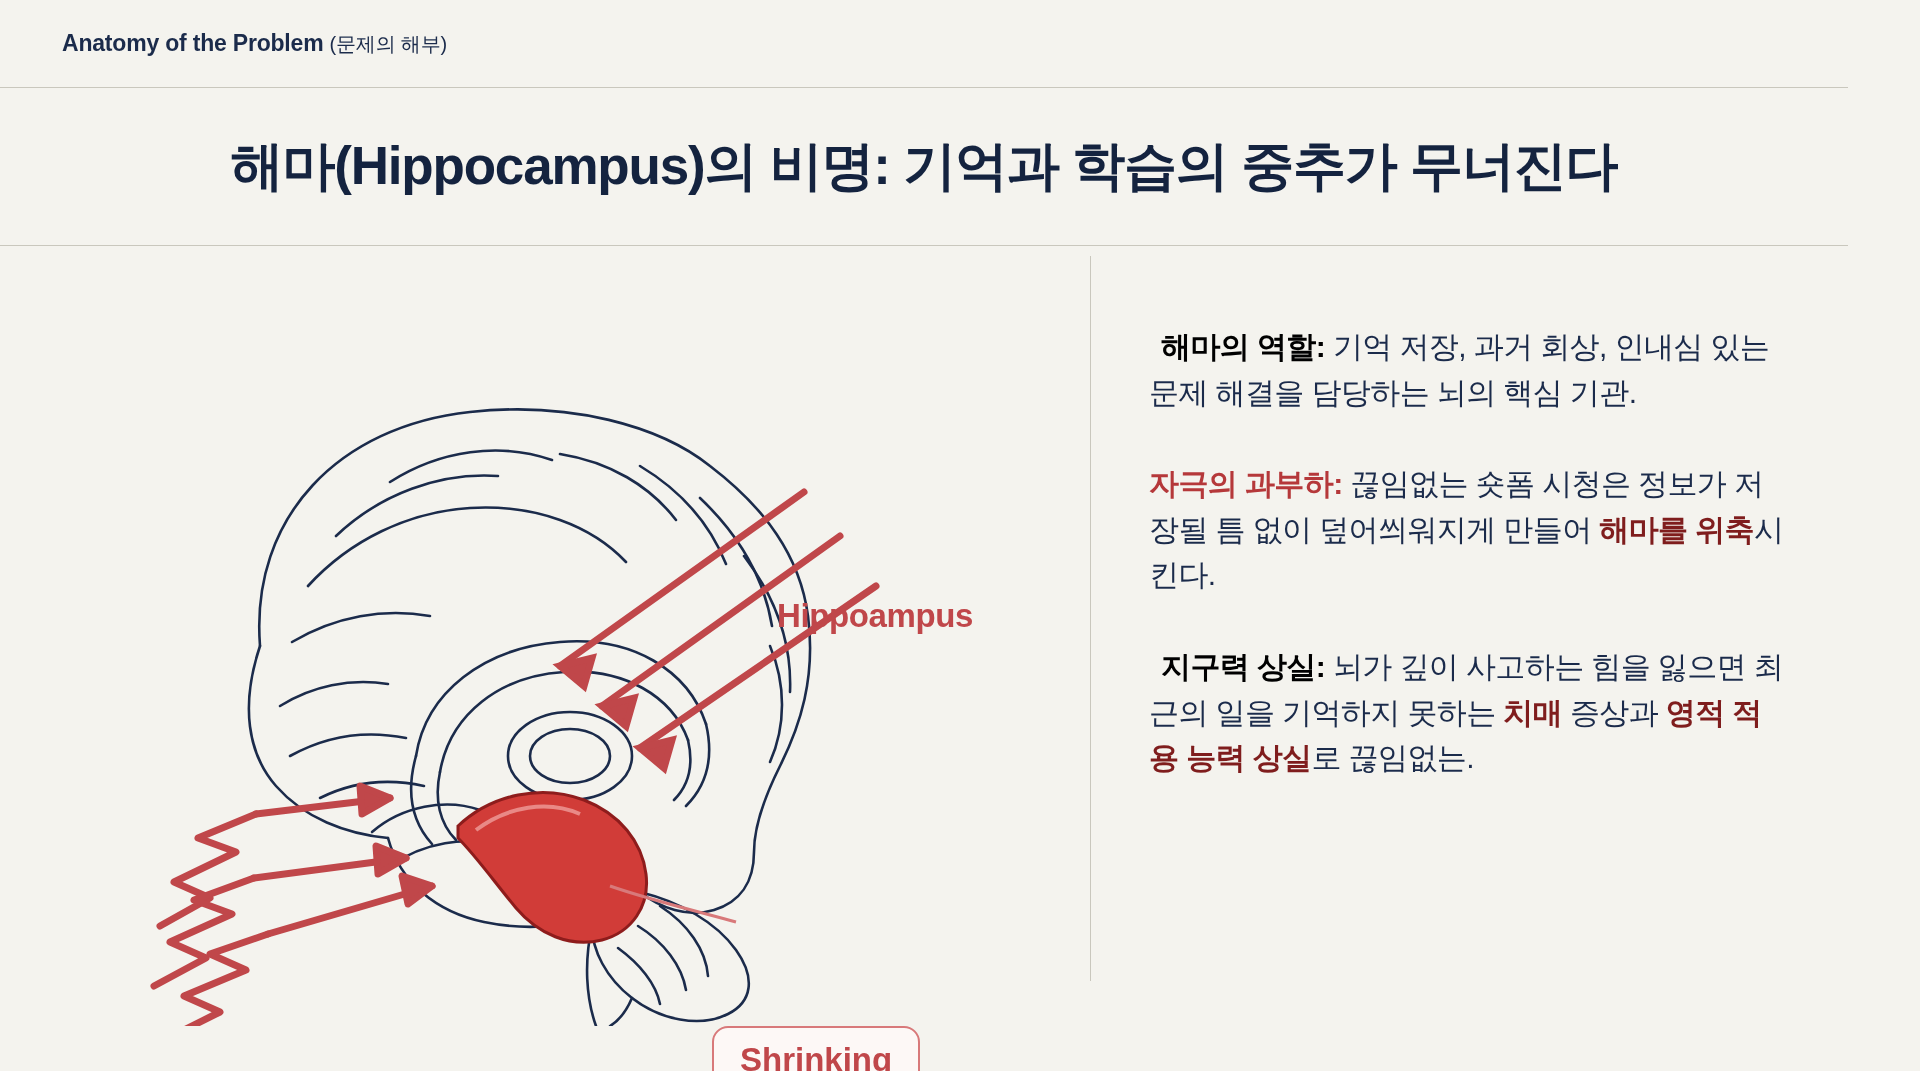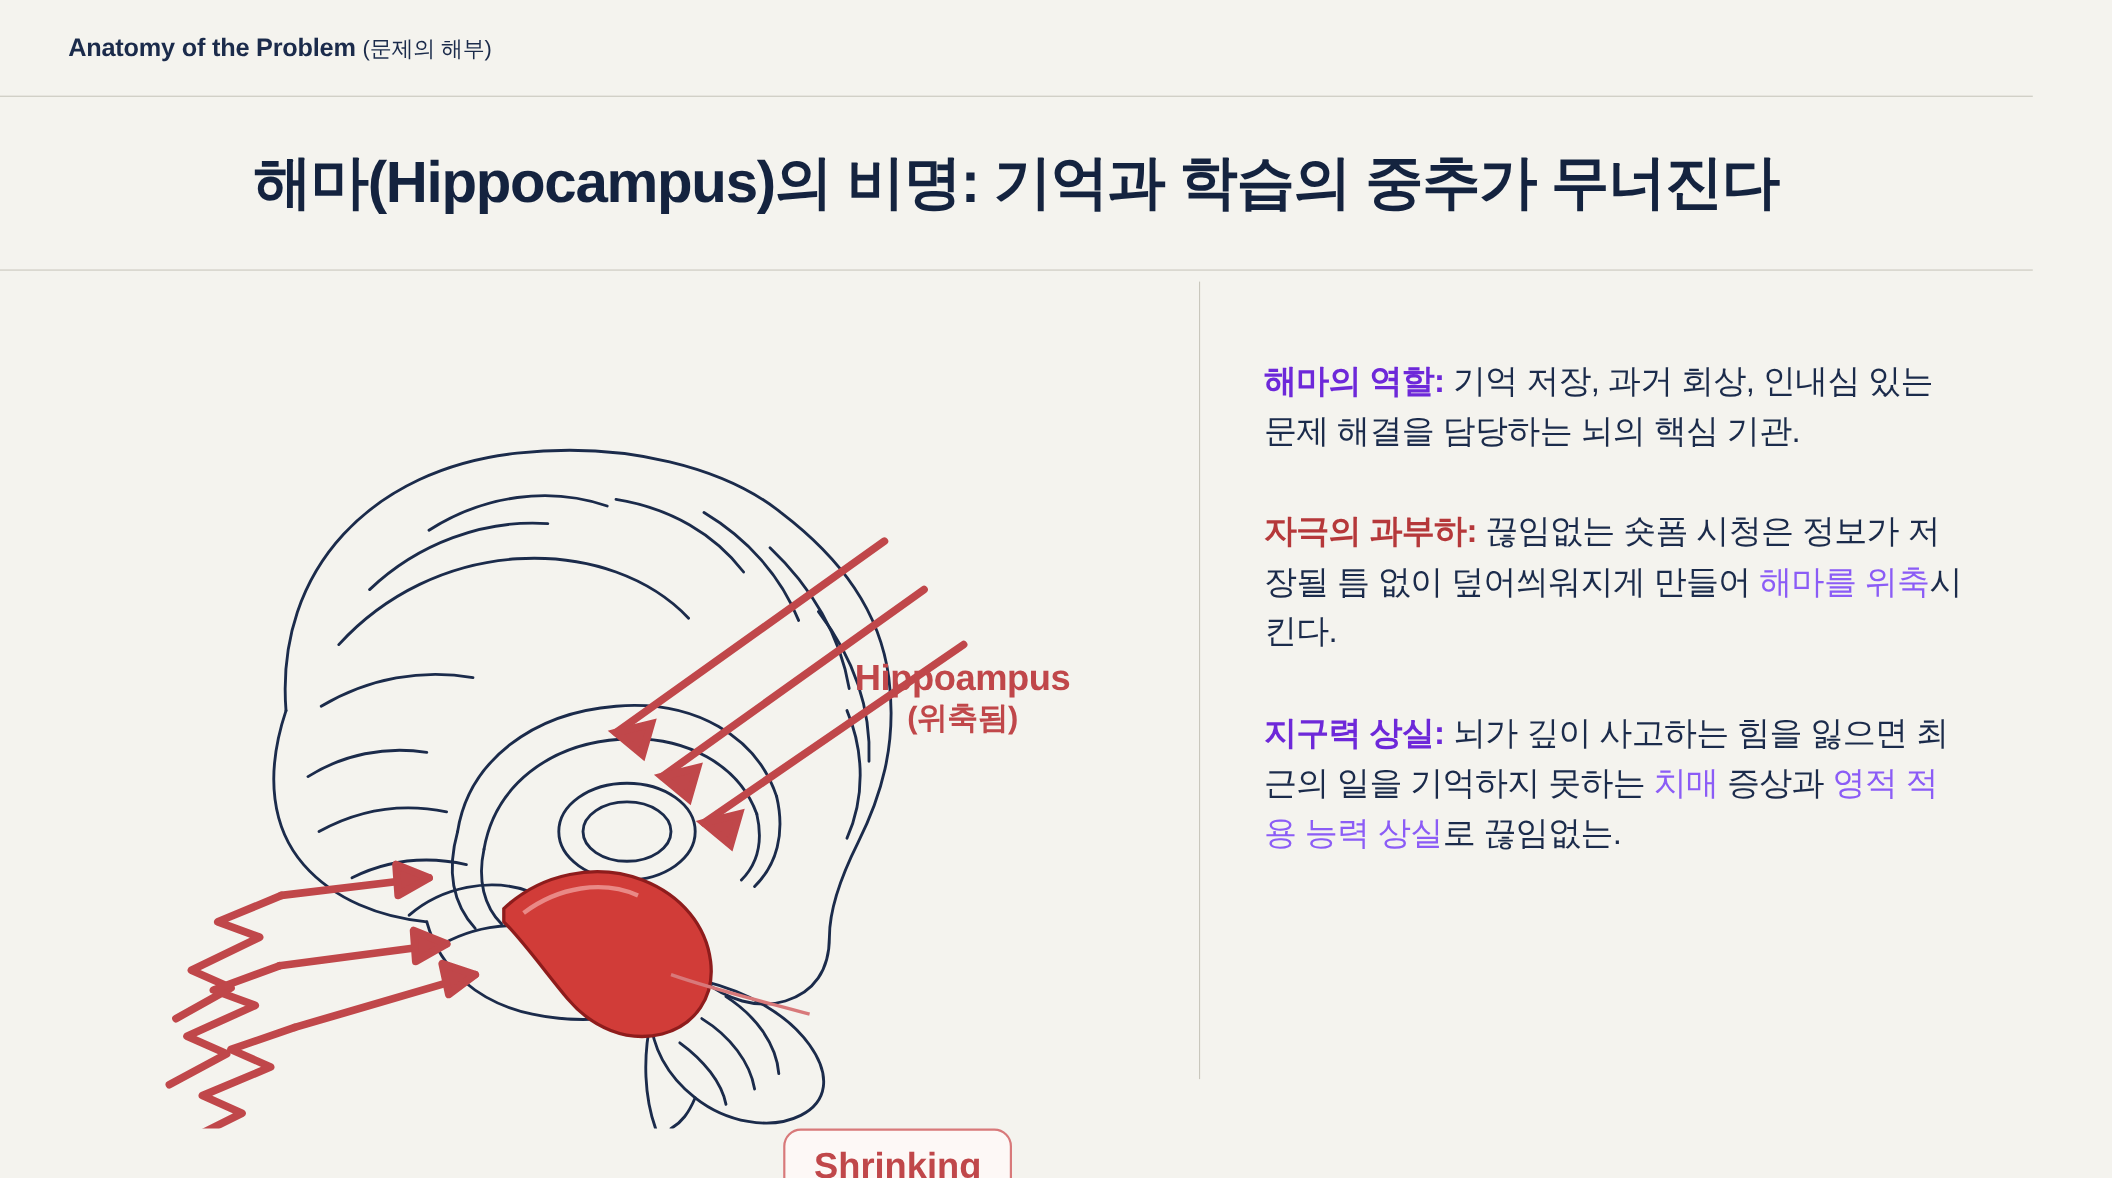--- a/index.html
+++ b/index.html
@@ -81,23 +81,23 @@
   
   .para {
     font-size: 30px;
     line-height: 1.52;
     color: #1b2b4b;
     margin: 0 0 46px 0;
     letter-spacing: -0.6px;
     max-width: 700px;
   }
   .para:last-child { margin-bottom: 0; }
-  .lead-navy { font-weight: bold; color: #6d28d9; }
+  .lead-navy { font-weight: bold; color: #000000; margin-left: 12px; }
   .lead-red { font-weight: bold; color: #b5383a; text-align: right; }
-  .hl-green { color: #8b5cf6; font-weight: normal; }
+  .hl-green { color: #7f1d1d; font-weight: bold; }
 
   
   .brain-wrap {
     position: absolute;
     left: 0; top: 0;
     width: 1090px; height: 100%;
   }
   .brain-svg { position: absolute; left: 140px; top: 40px; }
 
   
@@ -221,21 +221,20 @@
             <polyline points="28,752 80,726 44,710 106,684 70,668 128,648" fill="none"></polyline>
             <line x1="128" y1="648" x2="292" y2="600"></line>
             <polygon points="292,600 262,590 268,618"></polygon>
           </g>
 
           <path d="M470 600 C510 614 560 626 596 636" fill="none" stroke="#d8797a" stroke-width="3"></path>
         </svg>
 
         <div class="lbl lbl-hippo">
           <span class="en">Hippoampus</span>
-          <span class="ko">(위축됨)</span>
         </div>
 
         <div class="callout">
           <span class="en">Shrinking</span>
 
         </div>
       </div>
     </div>
 
     <div class="divider"></div>

